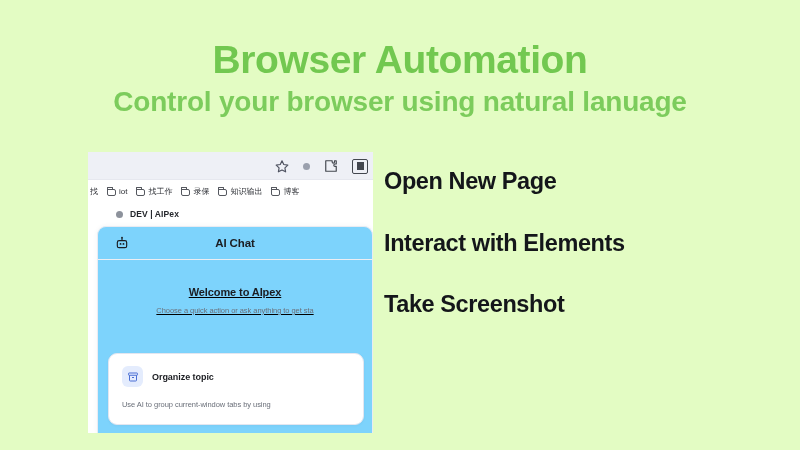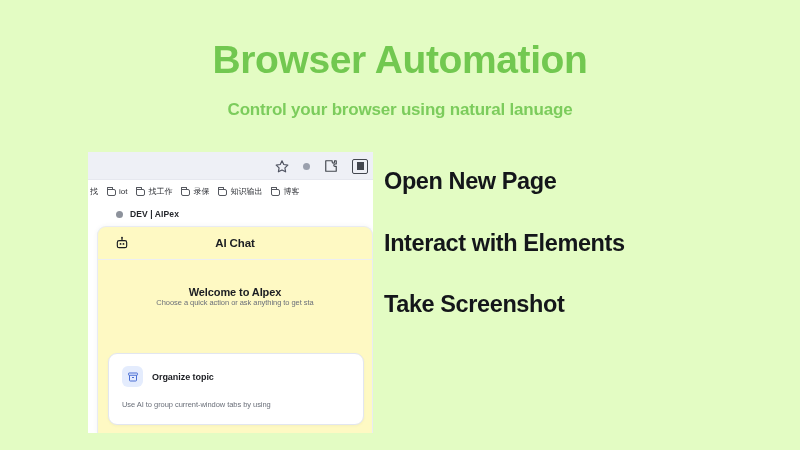--- a/index.html
+++ b/index.html
@@ -27,25 +27,25 @@
 
   #hero-title {
     font-size: 39px;
     font-weight: bold;
     color: #72c850;
     letter-spacing: -0.4px;
     line-height: 1.08;
   }
 
   #hero-subtitle {
-    font-size: 17px;
+    font-size: 28px;
     font-weight: bold;
     color: #7ccc5c;
     letter-spacing: -0.2px;
-    margin-top: 20px;
+    margin-top: 6px;
     line-height: 1.1;
   }
 
   
   #browser-panel {
     position: absolute;
     left: 88px;
     top: 152px;
     width: 285px;
     height: 281px;
@@ -157,21 +157,21 @@
     letter-spacing: 0.1px;
   }
 
   
   .bp-sidepanel {
     position: absolute;
     left: 9px;
     top: 74px;
     width: 276px;
     height: 207px;
-    background: #fef9c3;
+    background: #7dd3fc;
     border: 1px solid #e9ebf2;
     border-bottom: none;
     border-radius: 9px 9px 0 0;
     box-shadow: 0 0 5px rgba(40,50,80,0.055);
     overflow: hidden;
   }
 
   .sp-header {
     height: 33px;
     display: flex;
@@ -195,29 +195,30 @@
     text-align: center;
     font-size: 11.5px;
     font-weight: bold;
     color: #1b1d22;
     letter-spacing: -0.1px;
   }
 
   .sp-welcome {
     margin-top: 26px;
     text-align: center;
+    text-decoration: underline;
   }
   .sp-welcome-title {
     font-size: 11px;
     font-weight: bold;
     color: #1b1d22;
     letter-spacing: -0.1px;
   }
   .sp-welcome-sub {
-    margin-top: 0;
+    margin-top: 8px;
     font-size: 7.5px;
     color: #6a6f79;
     letter-spacing: -0.05px;
     white-space: nowrap;
   }
 
   
   .sp-card {
     position: absolute;
     left: 10px;

